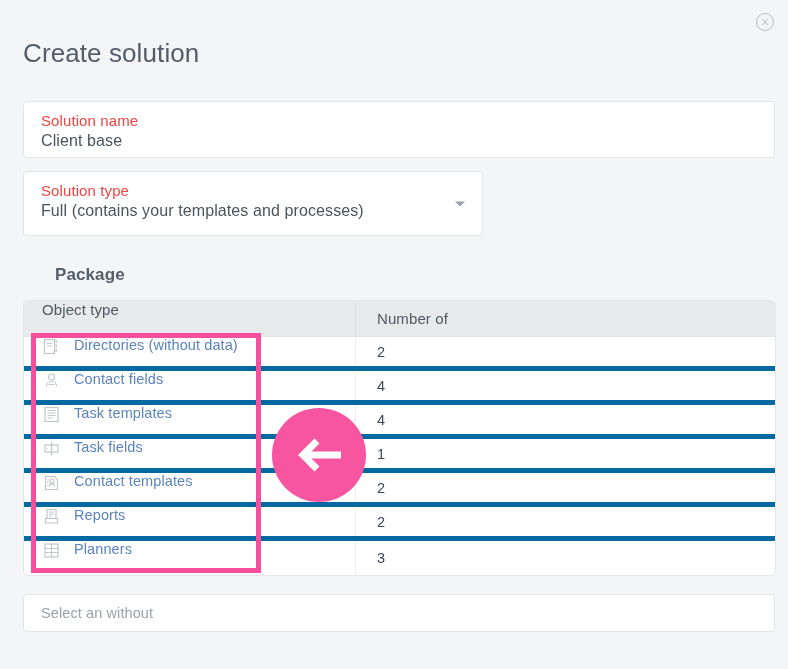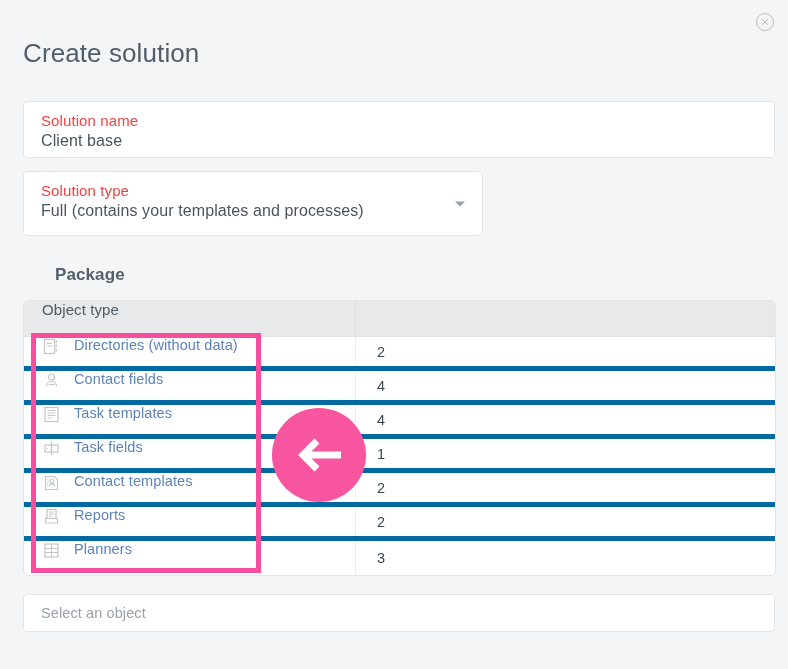--- a/index.html
+++ b/index.html
@@ -247,20 +247,23 @@
 </div>
 
 <div id="package-heading">Package</div>
 
 <div id="package-table">
 
   <div class="tbl-row" id="table-header-row">
     <div class="col-object">
       <span class="th-text">Object type</span>
     </div>
+    <div class="col-number">
+      <span class="th-text">Number of</span>
+    </div>
   </div>
 
   <div class="tbl-row">
     <div class="col-object">
       <span class="row-icon">
         <svg width="17" height="17" viewBox="0 0 17 17">
           <rect x="1.5" y="1.5" width="10" height="14" fill="none" stroke="#c2c6ca" stroke-width="1.2"></rect>
           <path d="M4 5.5h5 M4 8h5" stroke="#c2c6ca" stroke-width="1.1"></path>
           <path d="M13.2 2v3 M13.2 6.5v3 M13.2 11v3" stroke="#c2c6ca" stroke-width="1.4"></path>
         </svg>
@@ -363,21 +366,21 @@
       <span class="row-link">Planners</span>
     </div>
     <div class="col-number">
       <span class="row-num">3</span>
     </div>
   </div>
 
 </div>
 
 <div id="select-object-field">
-  <div id="select-object-placeholder">Select an object</div>
+  <div id="select-object-placeholder">Select an without</div>
 </div>
 
 <div id="annotation-box"></div>
 <div id="annotation-arrow">
   <span>
     <svg width="60" height="60" viewBox="0 0 60 60">
       <path d="M52 30 H16 M28 16 L14 30 L28 44" fill="none" stroke="#ffffff" stroke-width="7" stroke-linecap="butt" stroke-linejoin="miter"></path>
     </svg>
   </span>
 </div>

